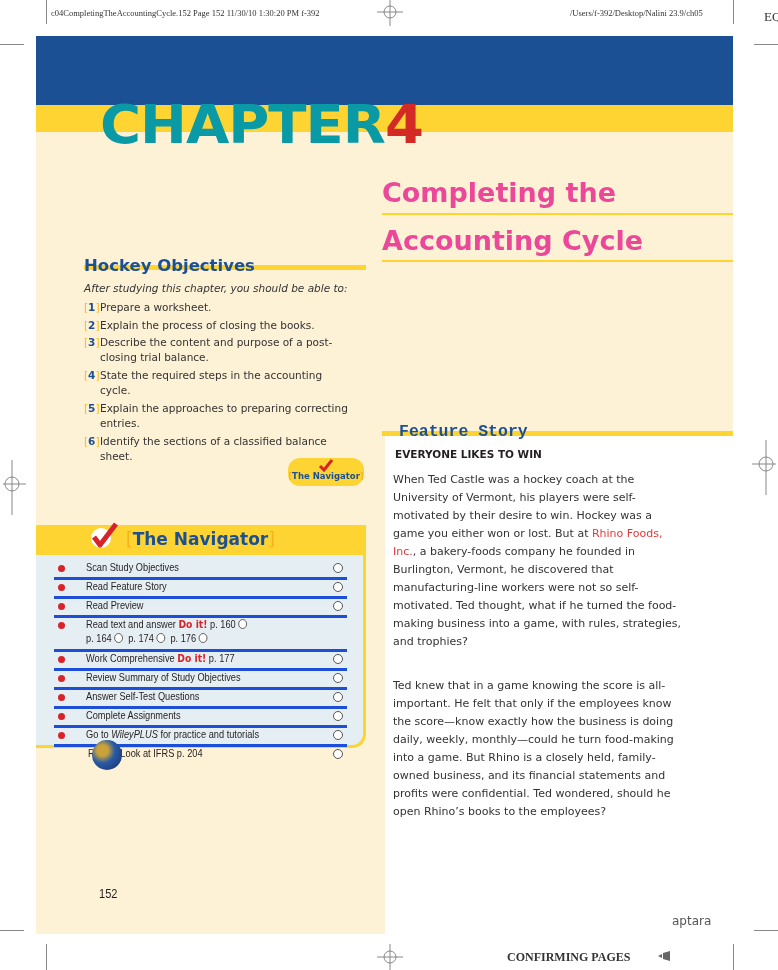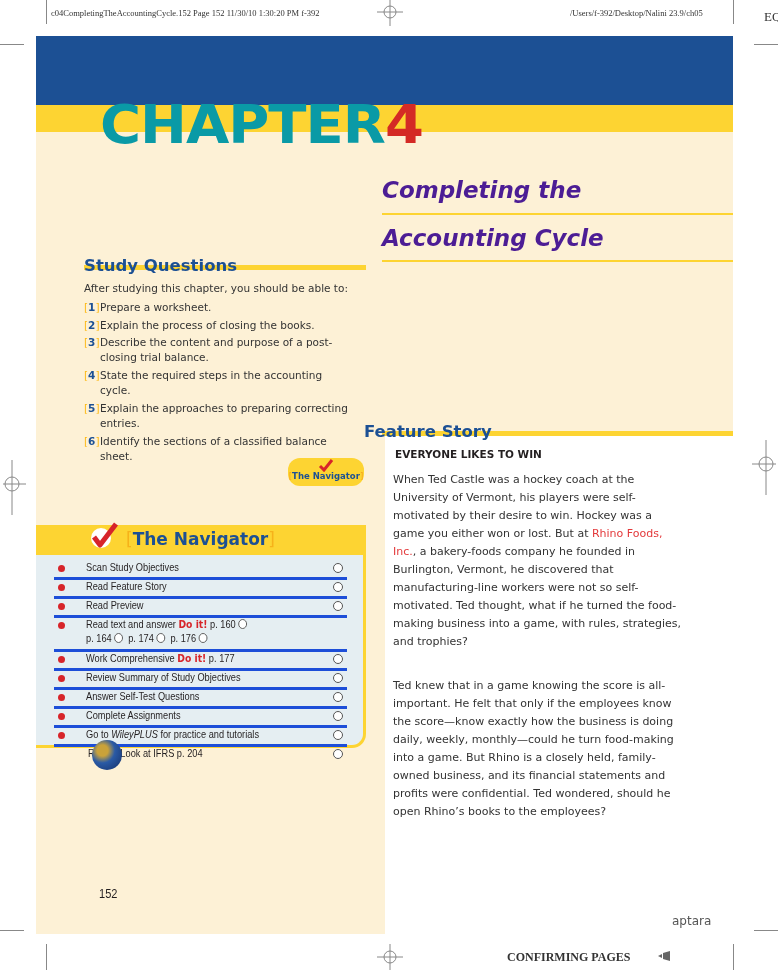--- a/index.html
+++ b/index.html
@@ -26,32 +26,32 @@
 
   .chapter-word {
     left: 100px; top: 98px; font-family: "DejaVu Sans", sans-serif; font-weight: bold;
     font-size: 56px; color: #0a9aa6; letter-spacing: -1px; line-height: 1;
     transform: scaleY(0.95); transform-origin: left top;
   }
   .chapter-num { color: #d42a25; }
 
   .title-line {
     left: 382px; width: 351px; font-family: "DejaVu Sans", sans-serif; font-weight: bold;
-    font-size: 23px; color: #4c1d95; line-height: 1; font-style: italic;
+    font-size: 27px; color: #ec4899; line-height: 1;
   }
   .title-rule { left: 382px; width: 351px; height: 2px; background: #fdd432; }
 
   
   .sec-head {
     font-family: "DejaVu Sans", sans-serif; font-weight: bold; font-size: 16.5px;
     color: #1c5094; line-height: 1;
   }
   .sec-rule { height: 5px; background: #fdd432; }
 
-  .intro { left: 84px; top: 282px; font-size: 10.5px; color: #333; }
+  .intro { left: 84px; top: 282px; font-size: 10.5px; font-style: italic; color: #333; }
 
   .obj { left: 84px; width: 270px; font-size: 10.5px; line-height: 15px; color: #333; }
   .obj .num { position: absolute; left: 0; top: 0; font-weight: bold; color: #1c5094; }
   .obj .num .br { color: #fdb913; font-weight: normal; }
   .obj .txt { display: block; padding-left: 16px; }
 
   .nav-badge {
     left: 288px; top: 458px; width: 76px; height: 28px; border-radius: 12px;
     background: #fdd432; text-align: center;
   }
@@ -122,21 +122,21 @@
 <div class="abs cream-left"></div>
 
 <div class="abs chapter-word"><span>CHAPTER</span><span class="chapter-num">4</span></div>
 
 <div class="abs title-line" style="top:179px;">Completing the</div>
 <div class="abs title-rule" style="top:213px;"></div>
 <div class="abs title-line" style="top:227px;">Accounting Cycle</div>
 <div class="abs title-rule" style="top:260px;"></div>
 
 <div class="abs sec-rule" style="left:84px;top:265px;width:282px;"></div>
-<div class="abs sec-head" style="left:84px;top:258px;">Study Questions</div>
+<div class="abs sec-head" style="left:84px;top:258px;">Hockey Objectives</div>
 <div class="abs intro">After studying this chapter, you should be able to:</div>
 
 <div class="abs obj" style="top:300px;">
     <span class="num"><span class="br">[</span><span>1</span><span class="br">]</span></span>
     <span class="txt">Prepare a worksheet.</span>
   </div>
 <div class="abs obj" style="top:318px;">
     <span class="num"><span class="br">[</span><span>2</span><span class="br">]</span></span>
     <span class="txt">Explain the process of closing the books.</span>
   </div>
@@ -219,21 +219,21 @@
   </div>
 <div class="abs nav-row" style="top:745px;height:18px;border-bottom:none;">
     <span class="label" style="left:34px;">Read A Look at IFRS p. 204</span>
     <span class="circle"></span>
   </div>
 <div class="abs globe"></div>
 
 <div class="abs page-num">152</div>
 
 <div class="abs sec-rule" style="left:382px;top:431px;width:351px;"></div>
-<div class="abs sec-head" style="left:364px;top:424px;">Feature Story</div>
+<div class="abs sec-head" style="left:399px;top:424px;font-family:Liberation Mono, monospace;">Feature Story</div>
 <div class="abs story-sub">EVERYONE LIKES TO WIN</div>
 <div class="abs story" style="top:471px;"><span>When Ted Castle was a hockey coach at the University of Vermont, his players were self-motivated by their desire to win. Hockey was a game you either won or lost. But at </span><span class="red">Rhino Foods, Inc.</span><span>, a bakery-foods company he founded in Burlington, Vermont, he discovered that manufacturing-line workers were not so self-motivated. Ted thought, what if he turned the food-making business into a game, with rules, strategies, and trophies?</span></div>
 <div class="abs story" style="top:677px;">Ted knew that in a game knowing the score is all-important. He felt that only if the employees know the score—know exactly how the business is doing daily, weekly, monthly—could he turn food-making into a game. But Rhino is a closely held, family-owned business, and its financial statements and profits were confidential. Ted wondered, should he open Rhino’s books to the employees?</div>
 
 <div class="abs hline" style="left:0;top:930px;width:24px;"></div>
 <div class="abs hline" style="left:754px;top:930px;width:24px;"></div>
 <div class="abs vline" style="left:46px;top:944px;height:26px;"></div>
 <svg class="abs reg" style="left:377px;top:944px;" viewBox="0 0 26 26">
   <line x1="0" y1="13" x2="26" y2="13" stroke="#888"></line>
     <line x1="13" y1="0" x2="13" y2="26" stroke="#888"></line>

